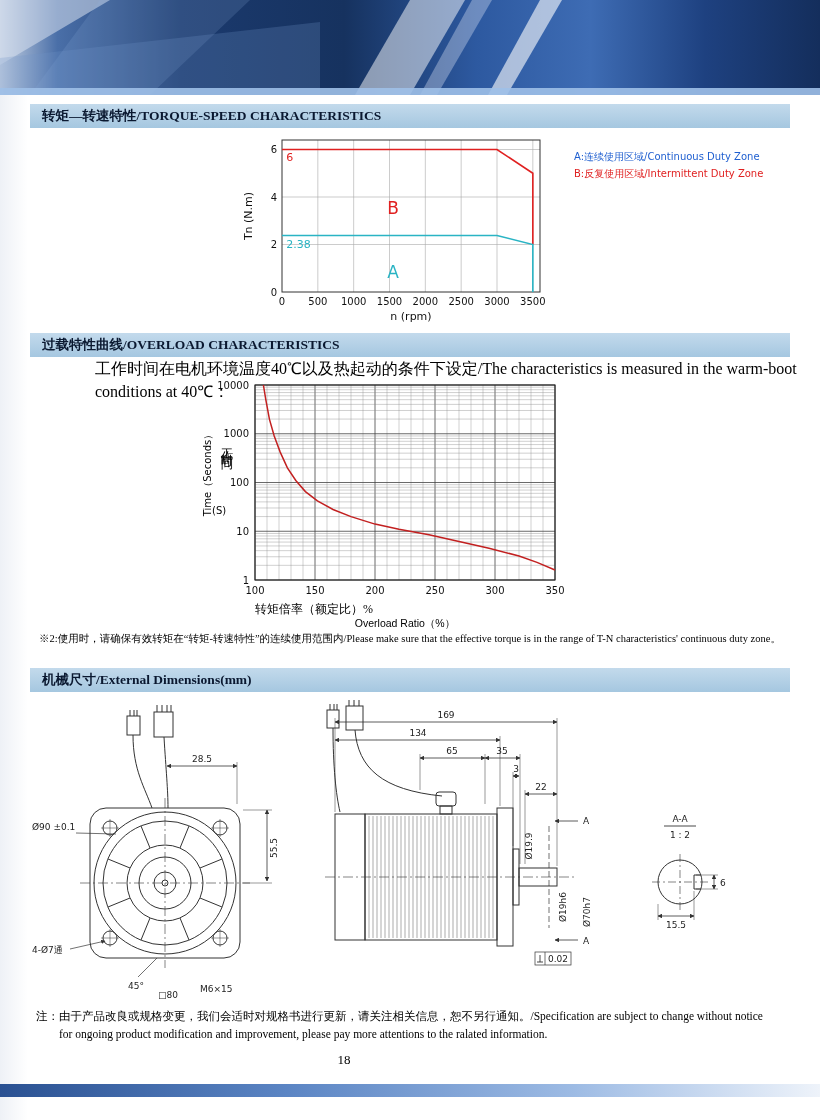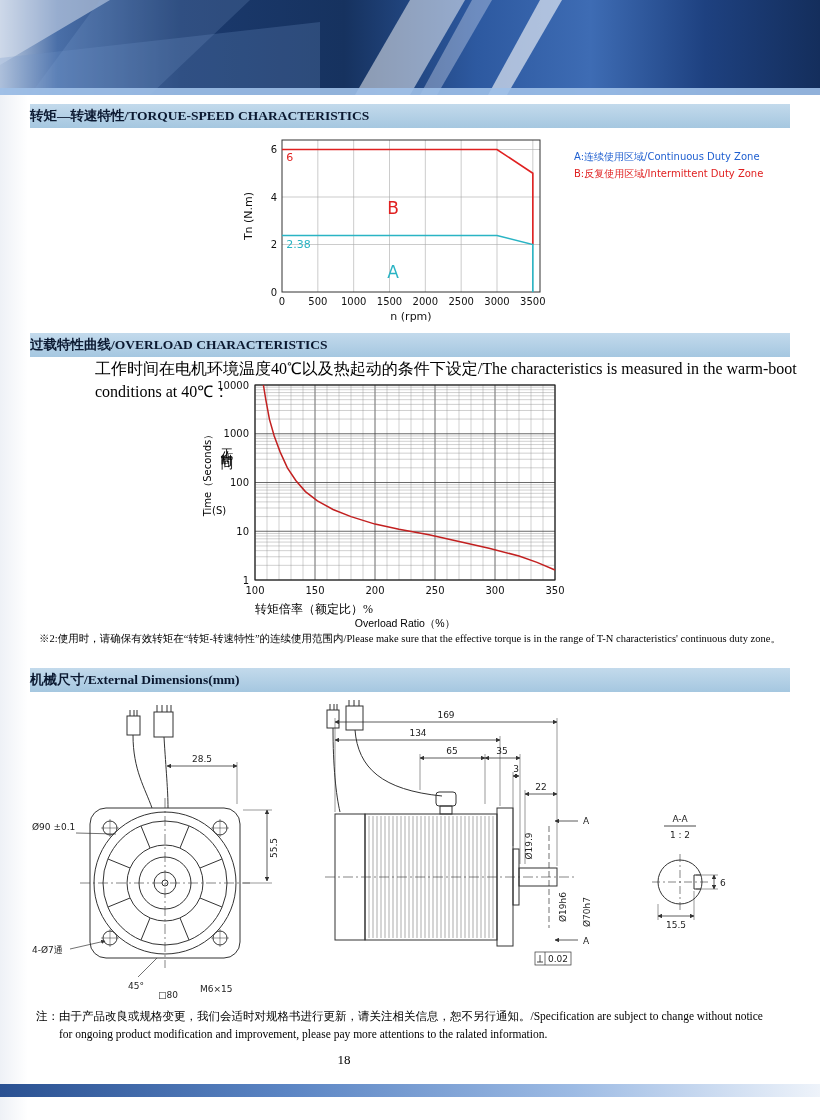--- a/index.html
+++ b/index.html
@@ -1,19 +1,19 @@
 <!DOCTYPE html>
 <html><head>
 <meta charset="utf-8">
 <style>
   *{box-sizing:border-box;margin:0;padding:0}
   html,body{background:#fff}
   .page{position:relative;width:820px;height:1120px;background:linear-gradient(90deg,#eef1f6 0px,#ffffff 28px);font-family:"Liberation Serif",serif;color:#000;overflow:hidden}
   .banner{position:absolute;top:0;left:0;width:820px;height:95px}
-  .secbar{position:absolute;left:30px;width:760px;height:24px;background:linear-gradient(#c3daec,#a5c7e0);display:flex;align-items:center;padding-left:0;font-weight:bold;font-size:13.5px;color:#0a1830}
+  .secbar{position:absolute;left:30px;width:760px;height:24px;background:linear-gradient(#c3daec,#a5c7e0);display:flex;align-items:center;padding-left:12px;font-weight:bold;font-size:13.5px;color:#0a1830}
   #sec1{top:104px}#sec2{top:333px}#sec3{top:668px}
   .chart-note{position:absolute;left:95px;top:359px;font-size:16px}
   svg text{font-family:"DejaVu Sans",sans-serif}
   .legend{position:absolute;left:574px;top:148px;font-size:10px;font-family:"DejaVu Sans",sans-serif;line-height:17px}
   .ylab-cn{position:absolute;left:218px;top:438px;writing-mode:vertical-rl;letter-spacing:3px;font-size:12.5px}
   .ylab-en{position:absolute;left:148px;top:466px;width:120px;text-align:center;transform:rotate(-90deg);font-size:10px;font-family:"DejaVu Sans",sans-serif}
   .ylab-s{position:absolute;left:212px;top:505px;font-size:10px;font-family:"DejaVu Sans",sans-serif}
   .xlab-cn{position:absolute;left:255px;top:601px;width:300px;font-size:12px}
   .xlab-en{position:absolute;left:255px;top:617px;width:300px;text-align:center;font-size:10.5px;font-family:Liberation Sans, sans-serif}
   .note-line{position:absolute;left:0;width:820px;text-align:center;font-size:10.5px}

